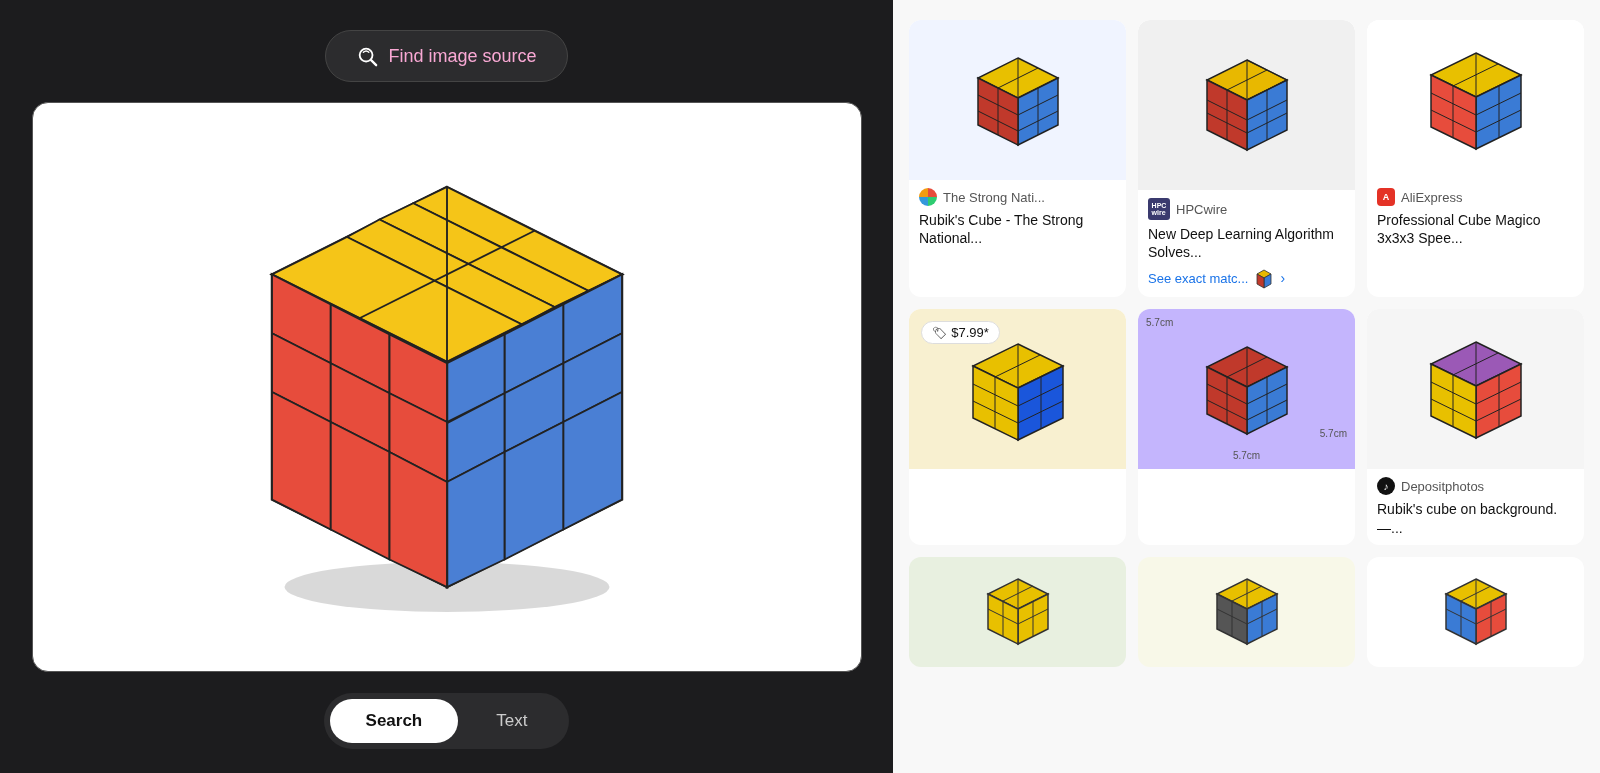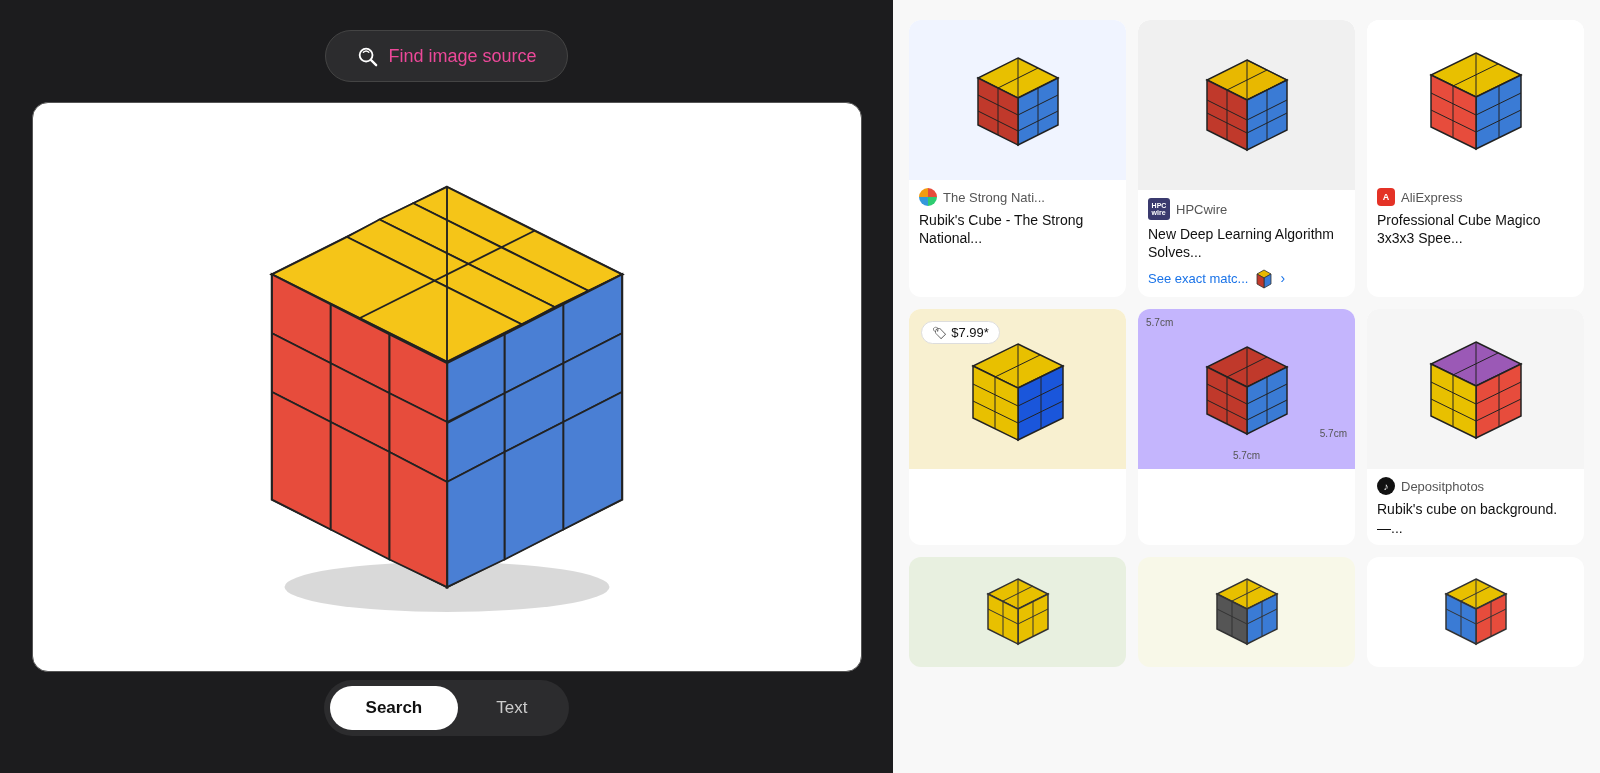--- a/index.html
+++ b/index.html
@@ -22,21 +22,21 @@
       align-items: center;
       position: relative;
     }
 
     .find-image-btn {
       margin-top: 30px;
       background: #2c2c2e;
       border: 1.5px solid #444;
       border-radius: 50px;
       padding: 14px 30px;
-      color: #ec4899;
+      color: #f9a8d4;
       font-size: 18px;
       display: flex;
       align-items: center;
       gap: 10px;
       cursor: pointer;
     }
     .find-image-btn .lens-icon {
       width: 22px;
       height: 22px;
     }
@@ -55,21 +55,21 @@
     }
 
     
     .rubik-image {
       width: 500px;
       height: 500px;
     }
 
     .bottom-tabs {
       position: absolute;
-      bottom: 37px;
+      bottom: 24px;
       display: flex;
       background: #2c2c2e;
       border-radius: 50px;
       padding: 6px;
       gap: 2px;
     }
 
     .tab-btn {
       padding: 12px 36px;
       border-radius: 50px;

